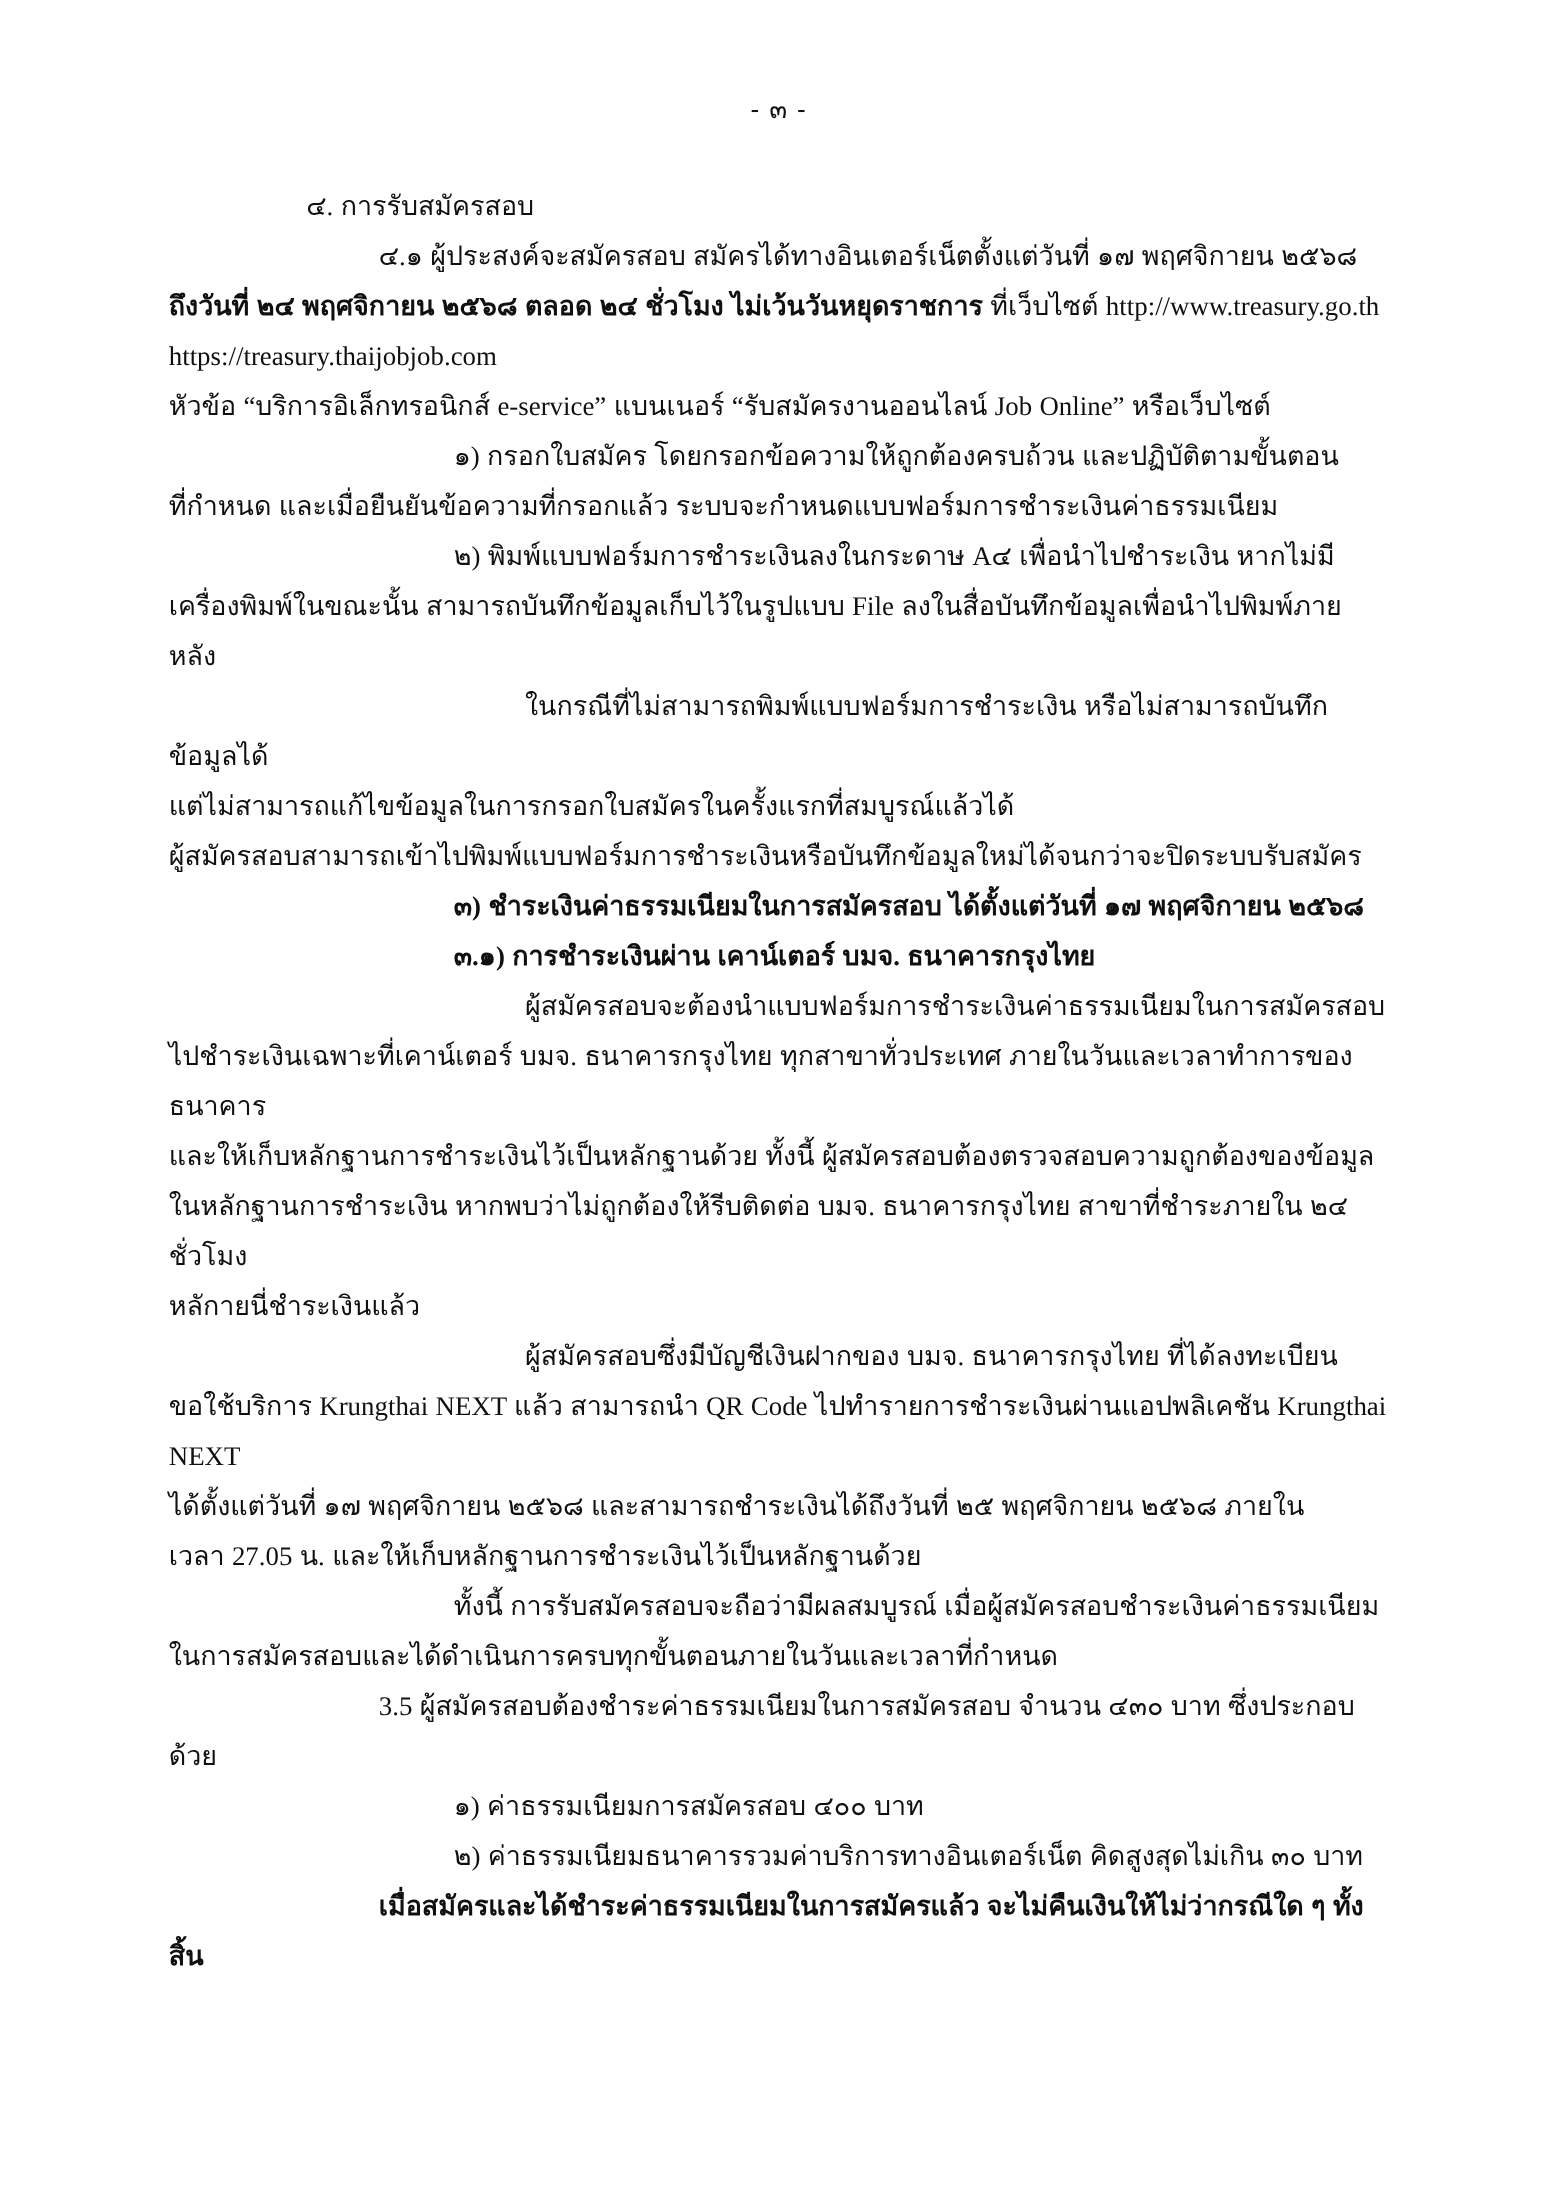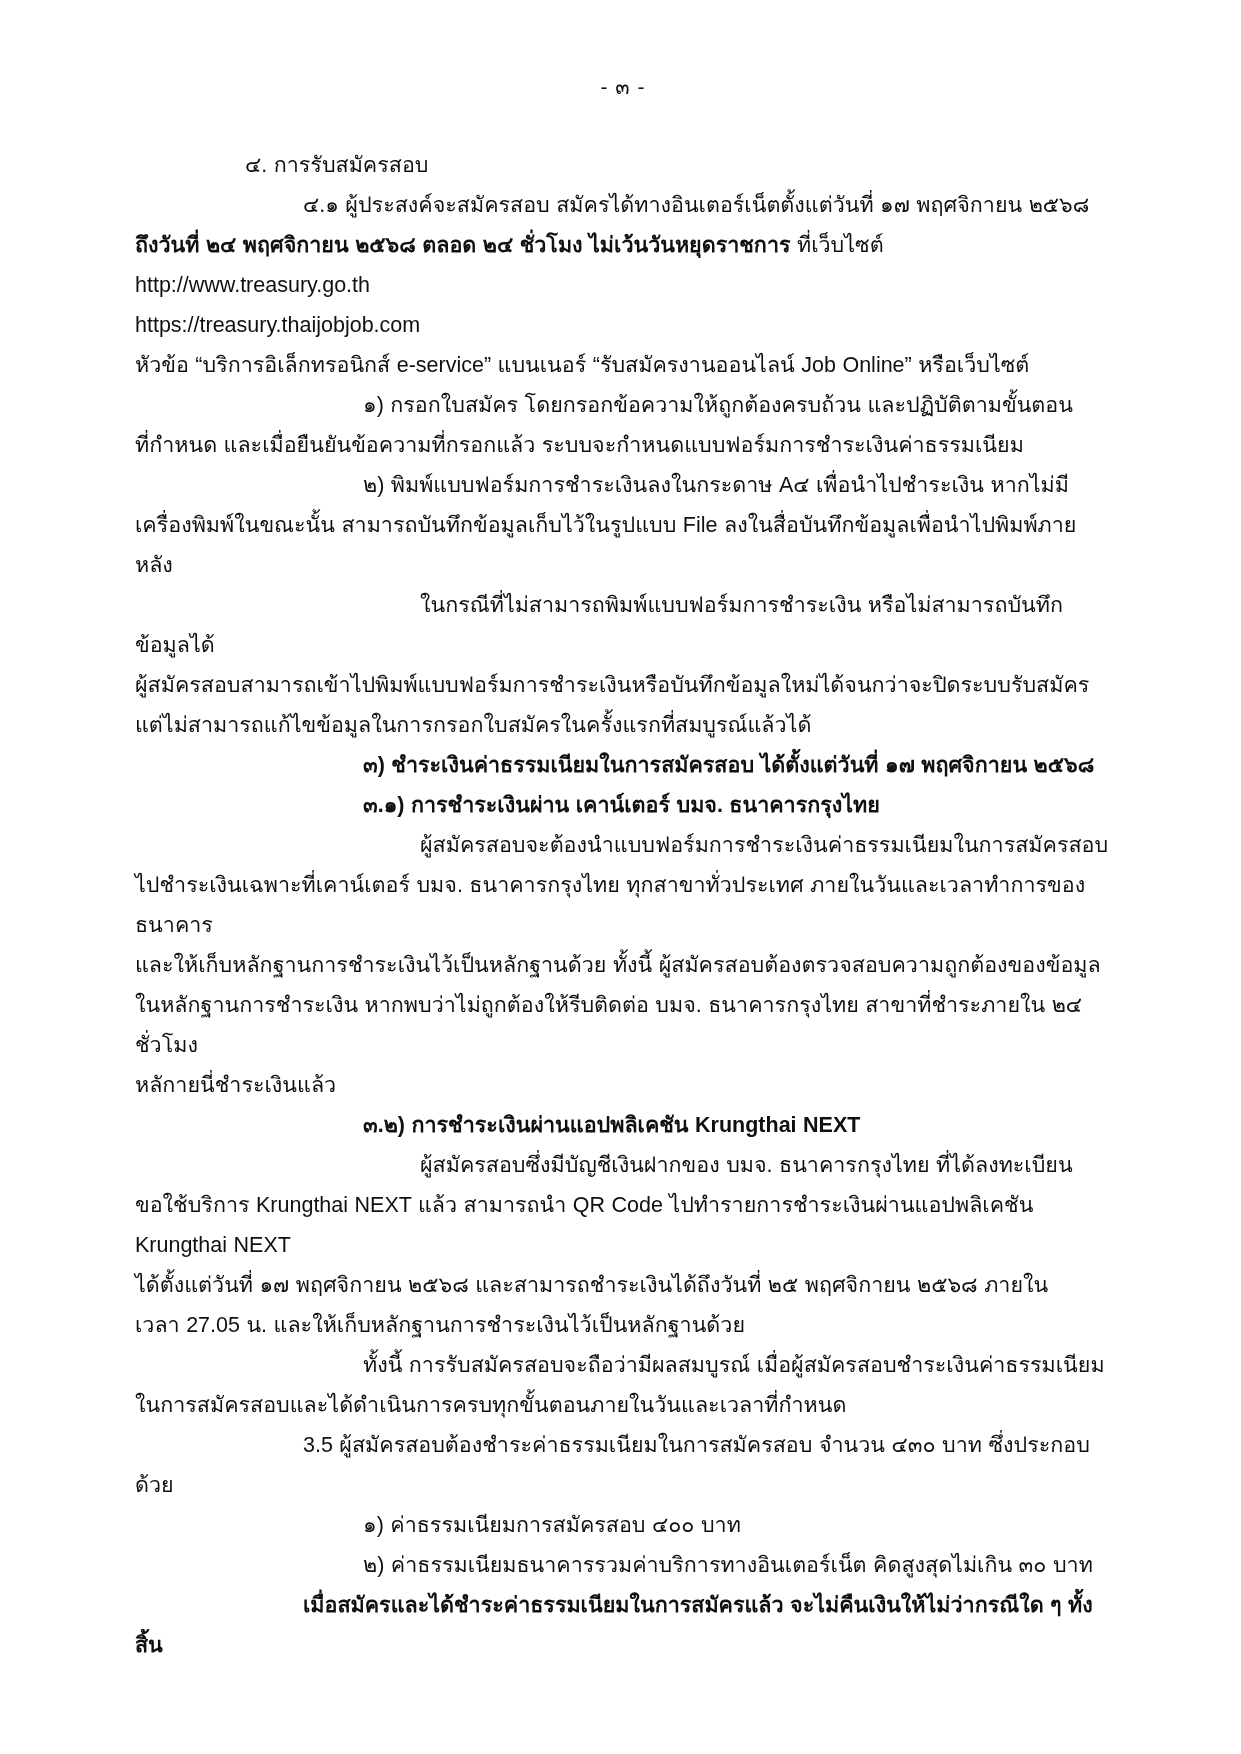--- a/index.html
+++ b/index.html
@@ -29,20 +29,21 @@
   }
   .doc-body {
     font-size: 21.5px;
     line-height: 40px;
     text-align: left;
     color: #101010;
   }
   p {
     margin: 0;
     text-indent: 0;
+    font-family: Liberation Serif, serif;
   }
   .ind-2 { text-indent: 110px; }
   .ind-3 { text-indent: 168px; }
   .ind-4 { text-indent: 228px; }
   .ind-5 { text-indent: 285px; }
   .b { font-weight: bold; }
   .doc-body p {
     word-spacing: 0.5px;
   }
 </style>
@@ -62,33 +63,32 @@
     <p>https://treasury.thaijobjob.com</p>
     <p>หัวข้อ “บริการอิเล็กทรอนิกส์ e-service” แบนเนอร์ “รับสมัครงานออนไลน์ Job Online” หรือเว็บไซต์</p>
 
 
     <p class="ind-4">๑) กรอกใบสมัคร โดยกรอกข้อความให้ถูกต้องครบถ้วน และปฏิบัติตามขั้นตอน</p>
     <p>ที่กำหนด และเมื่อยืนยันข้อความที่กรอกแล้ว ระบบจะกำหนดแบบฟอร์มการชำระเงินค่าธรรมเนียม</p>
 
     <p class="ind-4">๒) พิมพ์แบบฟอร์มการชำระเงินลงในกระดาษ A๔ เพื่อนำไปชำระเงิน หากไม่มี</p>
     <p>เครื่องพิมพ์ในขณะนั้น สามารถบันทึกข้อมูลเก็บไว้ในรูปแบบ File ลงในสื่อบันทึกข้อมูลเพื่อนำไปพิมพ์ภายหลัง</p>
     <p class="ind-5">ในกรณีที่ไม่สามารถพิมพ์แบบฟอร์มการชำระเงิน หรือไม่สามารถบันทึกข้อมูลได้</p>
+    <p>แต่ไม่สามารถแก้ไขข้อมูลในการกรอกใบสมัครในครั้งแรกที่สมบูรณ์แล้วได้</p>
     <p>ผู้สมัครสอบสามารถเข้าไปพิมพ์แบบฟอร์มการชำระเงินหรือบันทึกข้อมูลใหม่ได้จนกว่าจะปิดระบบรับสมัคร</p>
-    <p>แต่ไม่สามารถแก้ไขข้อมูลในการกรอกใบสมัครในครั้งแรกที่สมบูรณ์แล้วได้</p>
 
     <p class="ind-4 b">๓) ชำระเงินค่าธรรมเนียมในการสมัครสอบ ได้ตั้งแต่วันที่ ๑๗ พฤศจิกายน ๒๕๖๘</p>
 
     <p class="ind-4 b">๓.๑) การชำระเงินผ่าน เคาน์เตอร์ บมจ. ธนาคารกรุงไทย</p>
     <p class="ind-5">ผู้สมัครสอบจะต้องนำแบบฟอร์มการชำระเงินค่าธรรมเนียมในการสมัครสอบ</p>
     <p>ไปชำระเงินเฉพาะที่เคาน์เตอร์ บมจ. ธนาคารกรุงไทย ทุกสาขาทั่วประเทศ ภายในวันและเวลาทำการของธนาคาร</p>
     <p>และให้เก็บหลักฐานการชำระเงินไว้เป็นหลักฐานด้วย ทั้งนี้ ผู้สมัครสอบต้องตรวจสอบความถูกต้องของข้อมูล</p>
     <p>ในหลักฐานการชำระเงิน หากพบว่าไม่ถูกต้องให้รีบติดต่อ บมจ. ธนาคารกรุงไทย สาขาที่ชำระภายใน ๒๔ ชั่วโมง</p>
     <p>หลักายนี่ชำระเงินแล้ว</p>
 
-    <p class="ind-4 b">๓.๒) การชำระเงินผ่านแอปพลิเคชัน Krungthai NEXT</p>
     <p class="ind-5">ผู้สมัครสอบซึ่งมีบัญชีเงินฝากของ บมจ. ธนาคารกรุงไทย ที่ได้ลงทะเบียน</p>
     <p>ขอใช้บริการ Krungthai NEXT แล้ว สามารถนำ QR Code ไปทำรายการชำระเงินผ่านแอปพลิเคชัน Krungthai NEXT</p>
     <p>ได้ตั้งแต่วันที่ ๑๗ พฤศจิกายน ๒๕๖๘ และสามารถชำระเงินได้ถึงวันที่ ๒๕ พฤศจิกายน ๒๕๖๘ ภายใน</p>
     <p>เวลา 27.05 น. และให้เก็บหลักฐานการชำระเงินไว้เป็นหลักฐานด้วย</p>
 
     <p class="ind-4">ทั้งนี้ การรับสมัครสอบจะถือว่ามีผลสมบูรณ์ เมื่อผู้สมัครสอบชำระเงินค่าธรรมเนียม</p>
     <p>ในการสมัครสอบและได้ดำเนินการครบทุกขั้นตอนภายในวันและเวลาที่กำหนด</p>
 
     <p class="ind-3">3.5 ผู้สมัครสอบต้องชำระค่าธรรมเนียมในการสมัครสอบ จำนวน ๔๓๐ บาท ซึ่งประกอบด้วย</p>
     <p class="ind-4">๑) ค่าธรรมเนียมการสมัครสอบ ๔๐๐ บาท</p>

